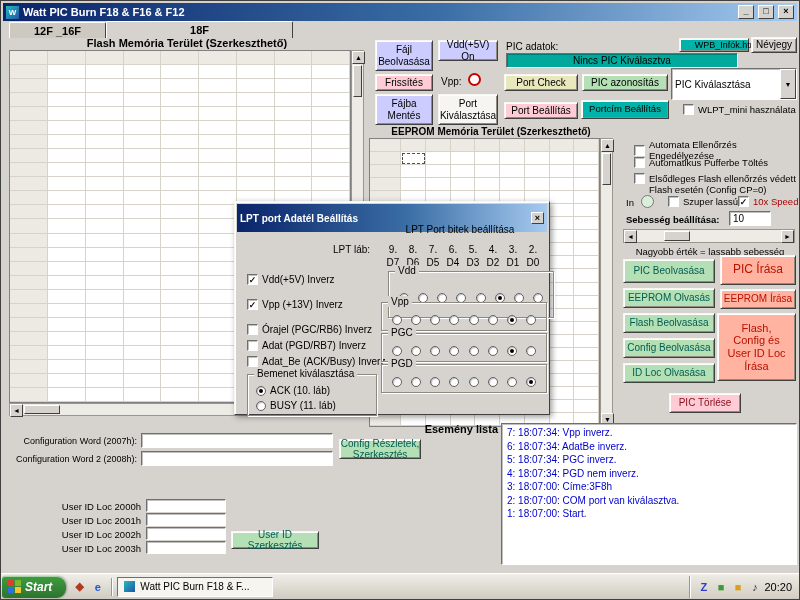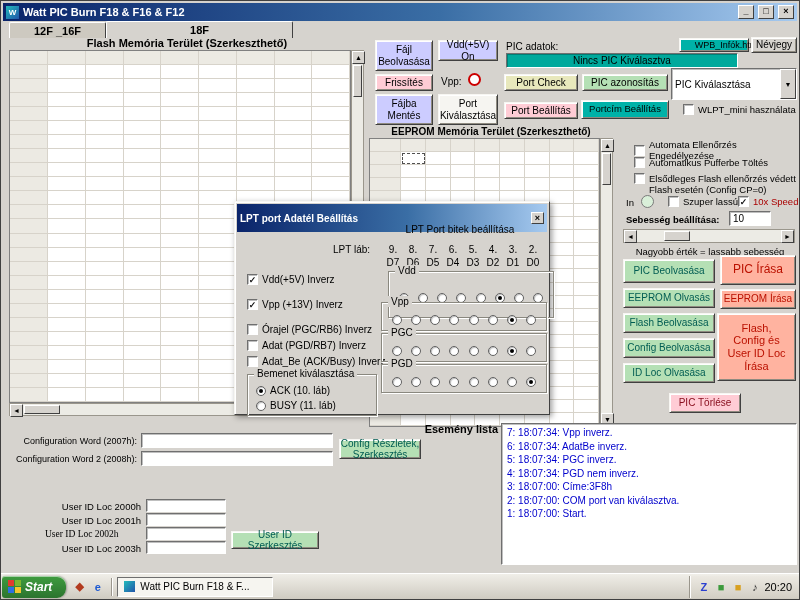--- a/index.html
+++ b/index.html
@@ -677,21 +677,21 @@
   <input class="field" style="left: 140px; top: 432px; width: 192px; height: 15px;" readonly="" value="">
   <span class="lbl" style="left:2px;top:453px;width:134px;text-align:right;font-size:9px;">Configuration Word 2 (2008h):</span>
   <input class="field" style="left: 140px; top: 450px; width: 192px; height: 15px;" readonly="" value="">
   <div class="btn grn" style="left:338px;top:438px;width:82px;height:20px;">Config Részletek,
 Szerkesztés</div>
 
   <span class="lbl" style="left:44px;top:500px;width:96px;text-align:right;font-size:9.5px;">User ID Loc 2000h</span>
   <input class="field" style="left: 145px; top: 498px; width: 80px; height: 13px;" readonly="" value="">
   <span class="lbl" style="left:44px;top:514px;width:96px;text-align:right;font-size:9.5px;">User ID Loc 2001h</span>
   <input class="field" style="left: 145px; top: 512px; width: 80px; height: 13px;" readonly="" value="">
-  <span class="lbl" style="left:44px;top:528px;width:96px;font-size:9.5px;font-family:Liberation Serif, serif;">User ID Loc 2002h</span>
+  <span class="lbl" style="left:44px;top:528px;width:96px;text-align:right;font-size:9.5px;">User ID Loc 2002h</span>
   <input class="field" style="left: 145px; top: 526px; width: 80px; height: 13px;" readonly="" value="">
   <span class="lbl" style="left:44px;top:542px;width:96px;text-align:right;font-size:9.5px;">User ID Loc 2003h</span>
   <input class="field" style="left: 145px; top: 540px; width: 80px; height: 13px;" readonly="" value="">
   <div class="btn grn" style="left:230px;top:530px;width:88px;height:18px;">User ID Szerkesztés</div>
 
   <span class="evtitle">Esemény lista</span>
   <div class="evbox">
       <div>7: 18:07:34: Vpp inverz.</div>
       <div>6: 18:07:34: AdatBe inverz.</div>
       <div>5: 18:07:34: PGC inverz.</div>

